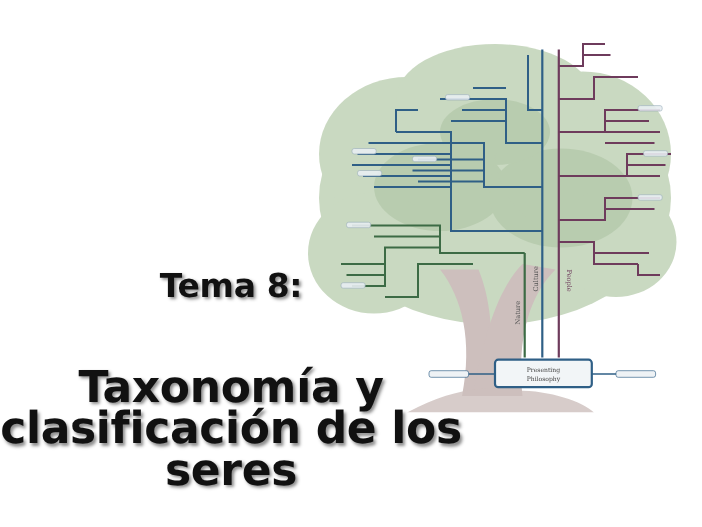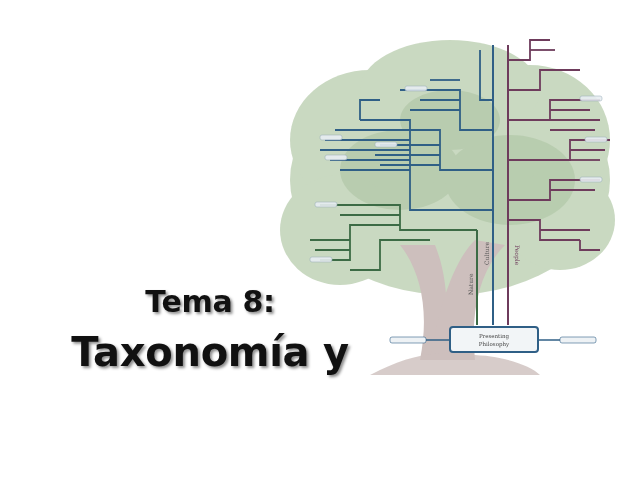--- a/index.html
+++ b/index.html
@@ -3,21 +3,21 @@
 <meta charset="utf-8">
 <style>
   html, body { margin: 0; padding: 0; background: #ffffff; }
   body { width: 638px; height: 479px; position: relative; overflow: hidden; font-family: "DejaVu Sans", sans-serif; }
   .slide { position: absolute; left: 0; top: 0; width: 638px; height: 479px; background: #ffffff; }
 
   .tree { position: absolute; left: 280px; top: 30px; width: 340px; height: 345px; }
 
   .title-block { position: absolute; left: 0; width: 420px; text-align: center; color: #111; font-weight: bold;
     text-shadow: 2px 2px 3px rgba(0,0,0,0.45); letter-spacing: -0.3px; }
-  .t1 { top: 243px; left: 0; width: 420px; font-size: 30px; line-height: 36px; margin-top: 41px; }
+  .t1 { top: 243px; left: 0; width: 420px; font-size: 30px; line-height: 36px; }
   .t2 { top: 333px; font-size: 40px; line-height: 38px; }
 </style>
 </head>
 <body>
 
 <div class="slide">
 
   <svg class="tree" viewBox="0 0 340 345" xmlns="http://www.w3.org/2000/svg">
 
     <g fill="#c4d5bb" opacity="0.9">
@@ -110,14 +110,15 @@
 
     <text font-size="6" fill="#555" font-family="DejaVu Serif, serif" transform="translate(193 265) rotate(-90)">Nature</text>
     <text font-size="6" fill="#555" font-family="DejaVu Serif, serif" transform="translate(209 235) rotate(-90)">Culture</text>
     <text font-size="6" fill="#6e3b5c" font-family="DejaVu Serif, serif" transform="translate(235 215) rotate(90)">People</text>
   </svg>
 
   <div class="title-block t1">Tema 8:</div>
 
   <div class="title-block t2">
     <div>Taxonomía y</div>
+    <div>clasificación de los seres</div>
   </div>
 </div>
 
 </body></html>

